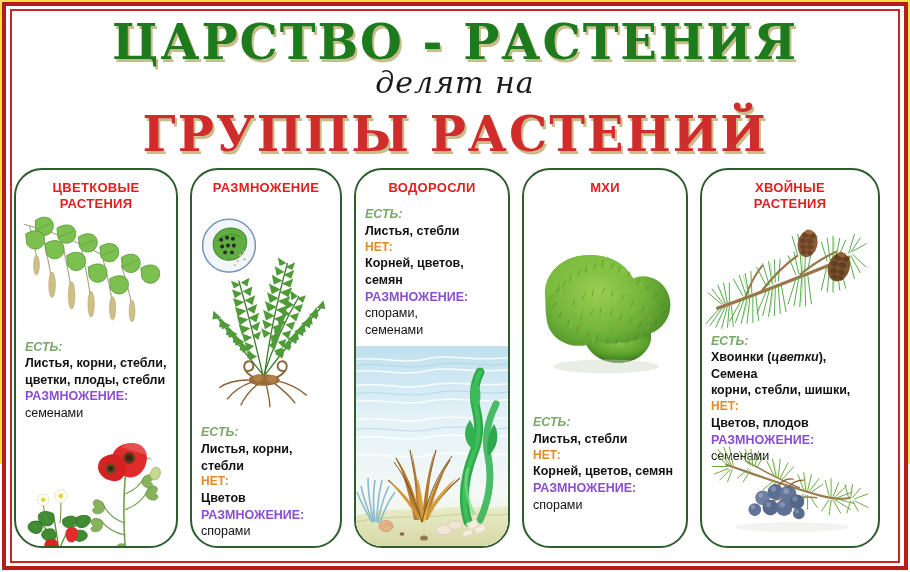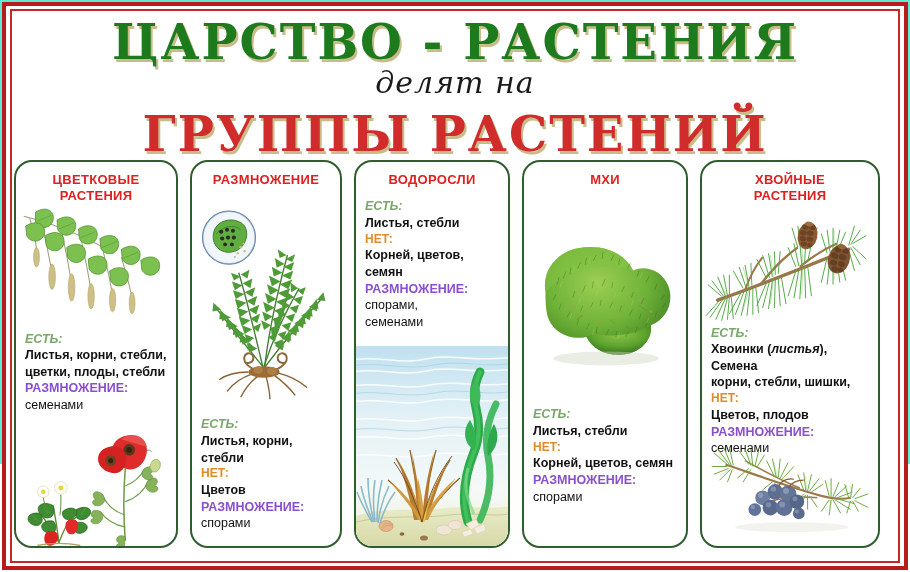--- a/index.html
+++ b/index.html
@@ -5,21 +5,21 @@
   * { box-sizing: border-box; margin: 0; padding: 0; }
   html, body {
     width: 910px; height: 572px;
     font-family: "Liberation Sans", sans-serif;
     background: #ffffff;
     overflow: hidden;
   }
   #poster {
     position: relative;
     width: 910px; height: 464px;
-    background: #5eead4;
+    background: #fde047;
   }
   
   .frame-outer {
     position: absolute;
     left: 2px; top: 2px;
     width: 906px; height: 568px;
     border: 4px solid #b71c1c;
     background: #ffffff;
   }
   .frame-inner {
@@ -79,24 +79,25 @@
   .cards {
     position: absolute;
     left: 14px; top: 160px;
     width: 882px; height: 388px;
     display: flex;
     gap: 0px;
   }
   .card {
     position: relative;
     border: 2px solid #2f5d2f;
-    border-radius: 18px;
+    border-radius: 28px;
     background: #ffffff;
     margin-right: 12px;
     overflow: hidden;
+    margin-top: 8px;
   }
   .card:last-child { margin-right: 0; }
   .card-c1 { width: 164px; }
   .card-c2 { width: 152px; }
   .card-c3 { width: 156px; }
   .card-c4 { width: 166px; }
   .card-c5 { width: 180px; }
 
   .card-title {
     color: #e02020;
@@ -822,21 +823,21 @@
                   <ellipse cx="5" cy="10" rx="2.8" ry="2.4"></ellipse>
               </g>
               <ellipse cx="-1" cy="-13" rx="4.2" ry="2.6" fill="#96643a"></ellipse>
             </g>
           </g>
         </svg>
       </div>
 
       <div class="spec" style="padding-top:2px;">
         <div class="spec-lbl-yes">ЕСТЬ:</div>
-        <div class="spec-val"><span>Хвоинки (</span><em>листья</em><span>),</span></div>
+        <div class="spec-val"><span>Хвоинки (</span><em>цветки</em><span>),</span></div>
         <div class="spec-val">Семена</div>
         <div class="spec-val">корни, стебли, шишки,</div>
         <div class="spec-lbl-no">НЕТ:</div>
         <div class="spec-val">Цветов, плодов</div>
         <div class="spec-lbl-rep">РАЗМНОЖЕНИЕ:</div>
         <div class="spec-val-n">семенами</div>
       </div>
 
       <div class="art abs" style="left:0;bottom:4px;width:100%;height:106px;">
         <svg viewBox="0 0 180 106" preserveAspectRatio="xMidYMid meet">

